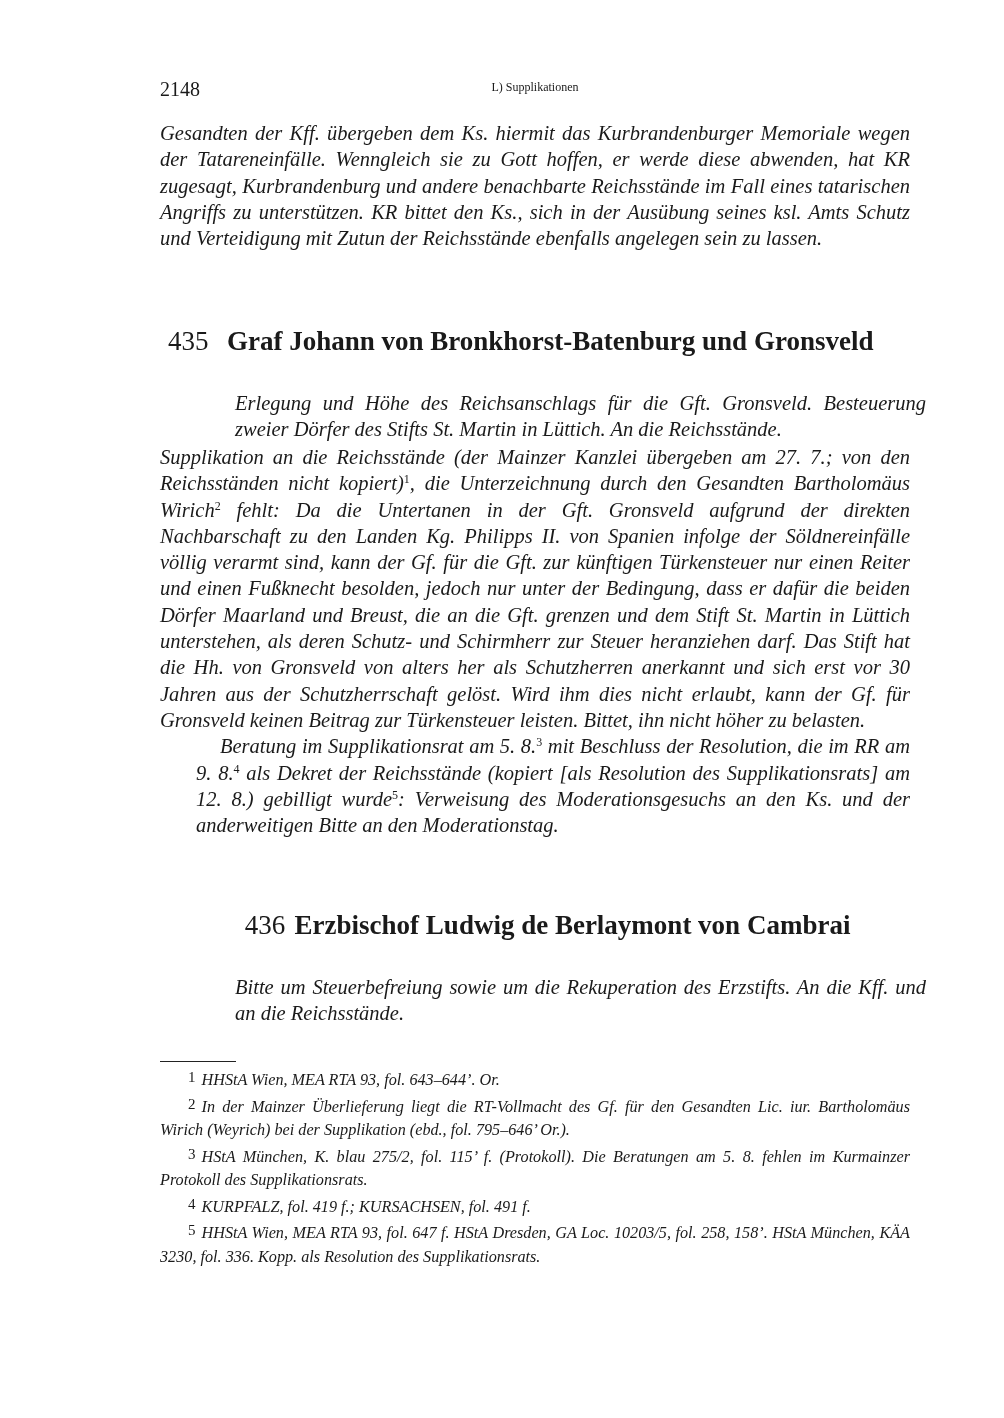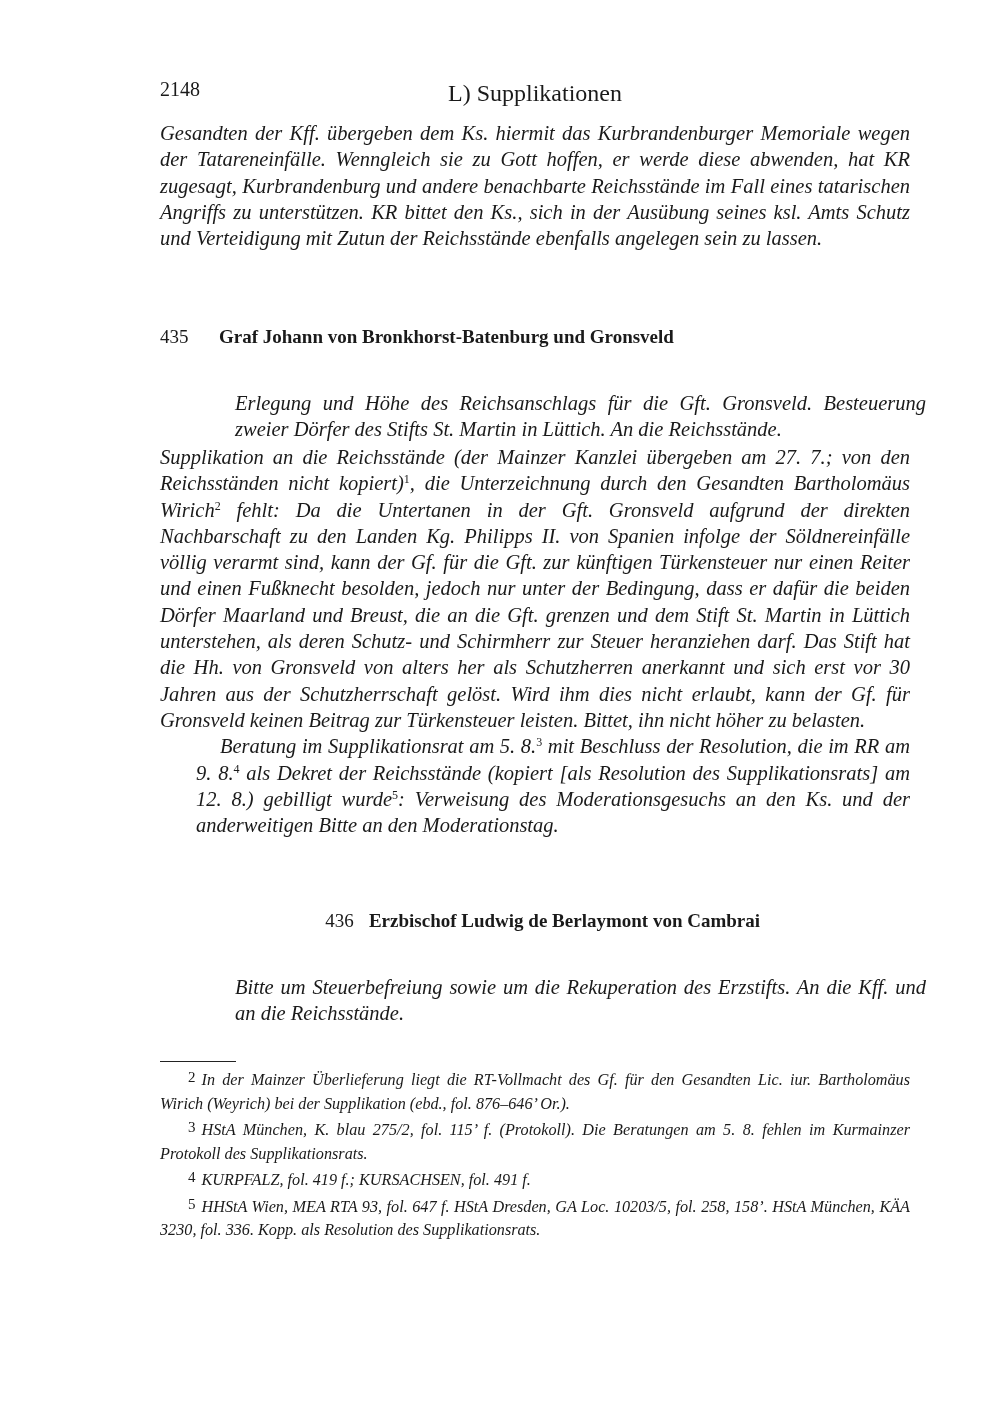--- a/index.html
+++ b/index.html
@@ -1,24 +1,24 @@
 <!DOCTYPE html>
 <html><head>
 <meta charset="utf-8">
 <style>
   html, body { margin: 0; padding: 0; background: #ffffff; }
   body { width: 1004px; height: 1418px; position: relative; overflow: hidden;
          font-family: "Liberation Serif", "DejaVu Serif", serif; color: #1a1a1a; }
   .page { position: absolute; left: 160px; top: 0; width: 750px; }
   .running-head { position: absolute; top: 78px; left: 0; width: 750px; height: 28px; font-size: 20px; }
   .page-number { position: absolute; left: 0; top: 0; }
-  .header-title { position: absolute; left: 0; right: 0; text-align: center; font-size: 24px; top: 2px; }
+  .header-title { position: absolute; left: 0; right: 0; text-align: center; font-size: 12px; top: 2px; }
   .para { font-style: italic; font-size: 20.5px; line-height: 26.3px; text-align: justify; margin: 0; }
   .intro { position: absolute; top: 120px; left: 0; width: 750px; }
-  .doc-heading { position: absolute; left: 0; width: 750px; font-size: 19px; font-weight: bold; }
+  .doc-heading { position: absolute; left: 8px; width: 750px; font-size: 27px; font-weight: bold; }
   .doc-heading .num { display: inline-block; width: 59px; font-weight: normal; }
   .regest { position: absolute; left: 59px; width: 691px; font-style: italic; font-size: 20.5px; line-height: 26.3px; text-align: justify; margin: 16px; }
   .indent { text-indent: 24px; margin-left: 36px; }
   sup { font-size: 12px; line-height: 0; vertical-align: 7px; font-style: normal; }
   .rule { position: absolute; left: 0; top: 1061px; width: 76px; border-top: 1px solid #222; }
   .fn-block { position: absolute; top: 1066px; left: 0; width: 750px; }
   .fn { font-style: italic; font-size: 16.2px; line-height: 23.5px; text-align: justify; margin: 0; text-indent: 28px; }
   .fn .fnnum { font-style: normal; font-size: 15px; vertical-align: 3px; margin-right: 6px; }
 </style>
 </head>
@@ -44,19 +44,20 @@
   </div>
 
   <div class="doc-heading" style="top:910px;text-align:center;">
     <span class="num">436</span><span>Erzbischof Ludwig de Berlaymont von Cambrai</span>
   </div>
   <p class="regest" style="top:958px;">Bitte um Steuerbefreiung sowie um die Rekuperation des Erzstifts. An die Kff. und an die Reichsstände.</p>
 
   <div class="rule"></div>
 
   <div class="fn-block">
-    <p class="fn"><span class="fnnum">2</span><span>In der Mainzer Überlieferung liegt die RT-Vollmacht des Gf. für den Gesandten Lic. iur. Bartholomäus Wirich (Weyrich) bei der Supplikation (ebd., fol. 876–646’ Or.).</span></p>
+    <p class="fn"><span class="fnnum">1</span><span>HHStA Wien, MEA RTA 93, fol. 643–644’. Or.</span></p>
+    <p class="fn"><span class="fnnum">2</span><span>In der Mainzer Überlieferung liegt die RT-Vollmacht des Gf. für den Gesandten Lic. iur. Bartholomäus Wirich (Weyrich) bei der Supplikation (ebd., fol. 795–646’ Or.).</span></p>
     <p class="fn"><span class="fnnum">3</span><span>HStA München, K. blau 275/2, fol. 115’ f. (Protokoll). Die Beratungen am 5. 8. fehlen im Kurmainzer Protokoll des Supplikationsrats.</span></p>
     <p class="fn"><span class="fnnum">4</span><span>KURPFALZ, fol. 419 f.; KURSACHSEN, fol. 491 f.</span></p>
     <p class="fn"><span class="fnnum">5</span><span>HHStA Wien, MEA RTA 93, fol. 647 f. HStA Dresden, GA Loc. 10203/5, fol. 258, 158’. HStA München, KÄA 3230, fol. 336. Kopp. als Resolution des Supplikationsrats.</span></p>
   </div>
 
 </div>
 
 </body></html>

